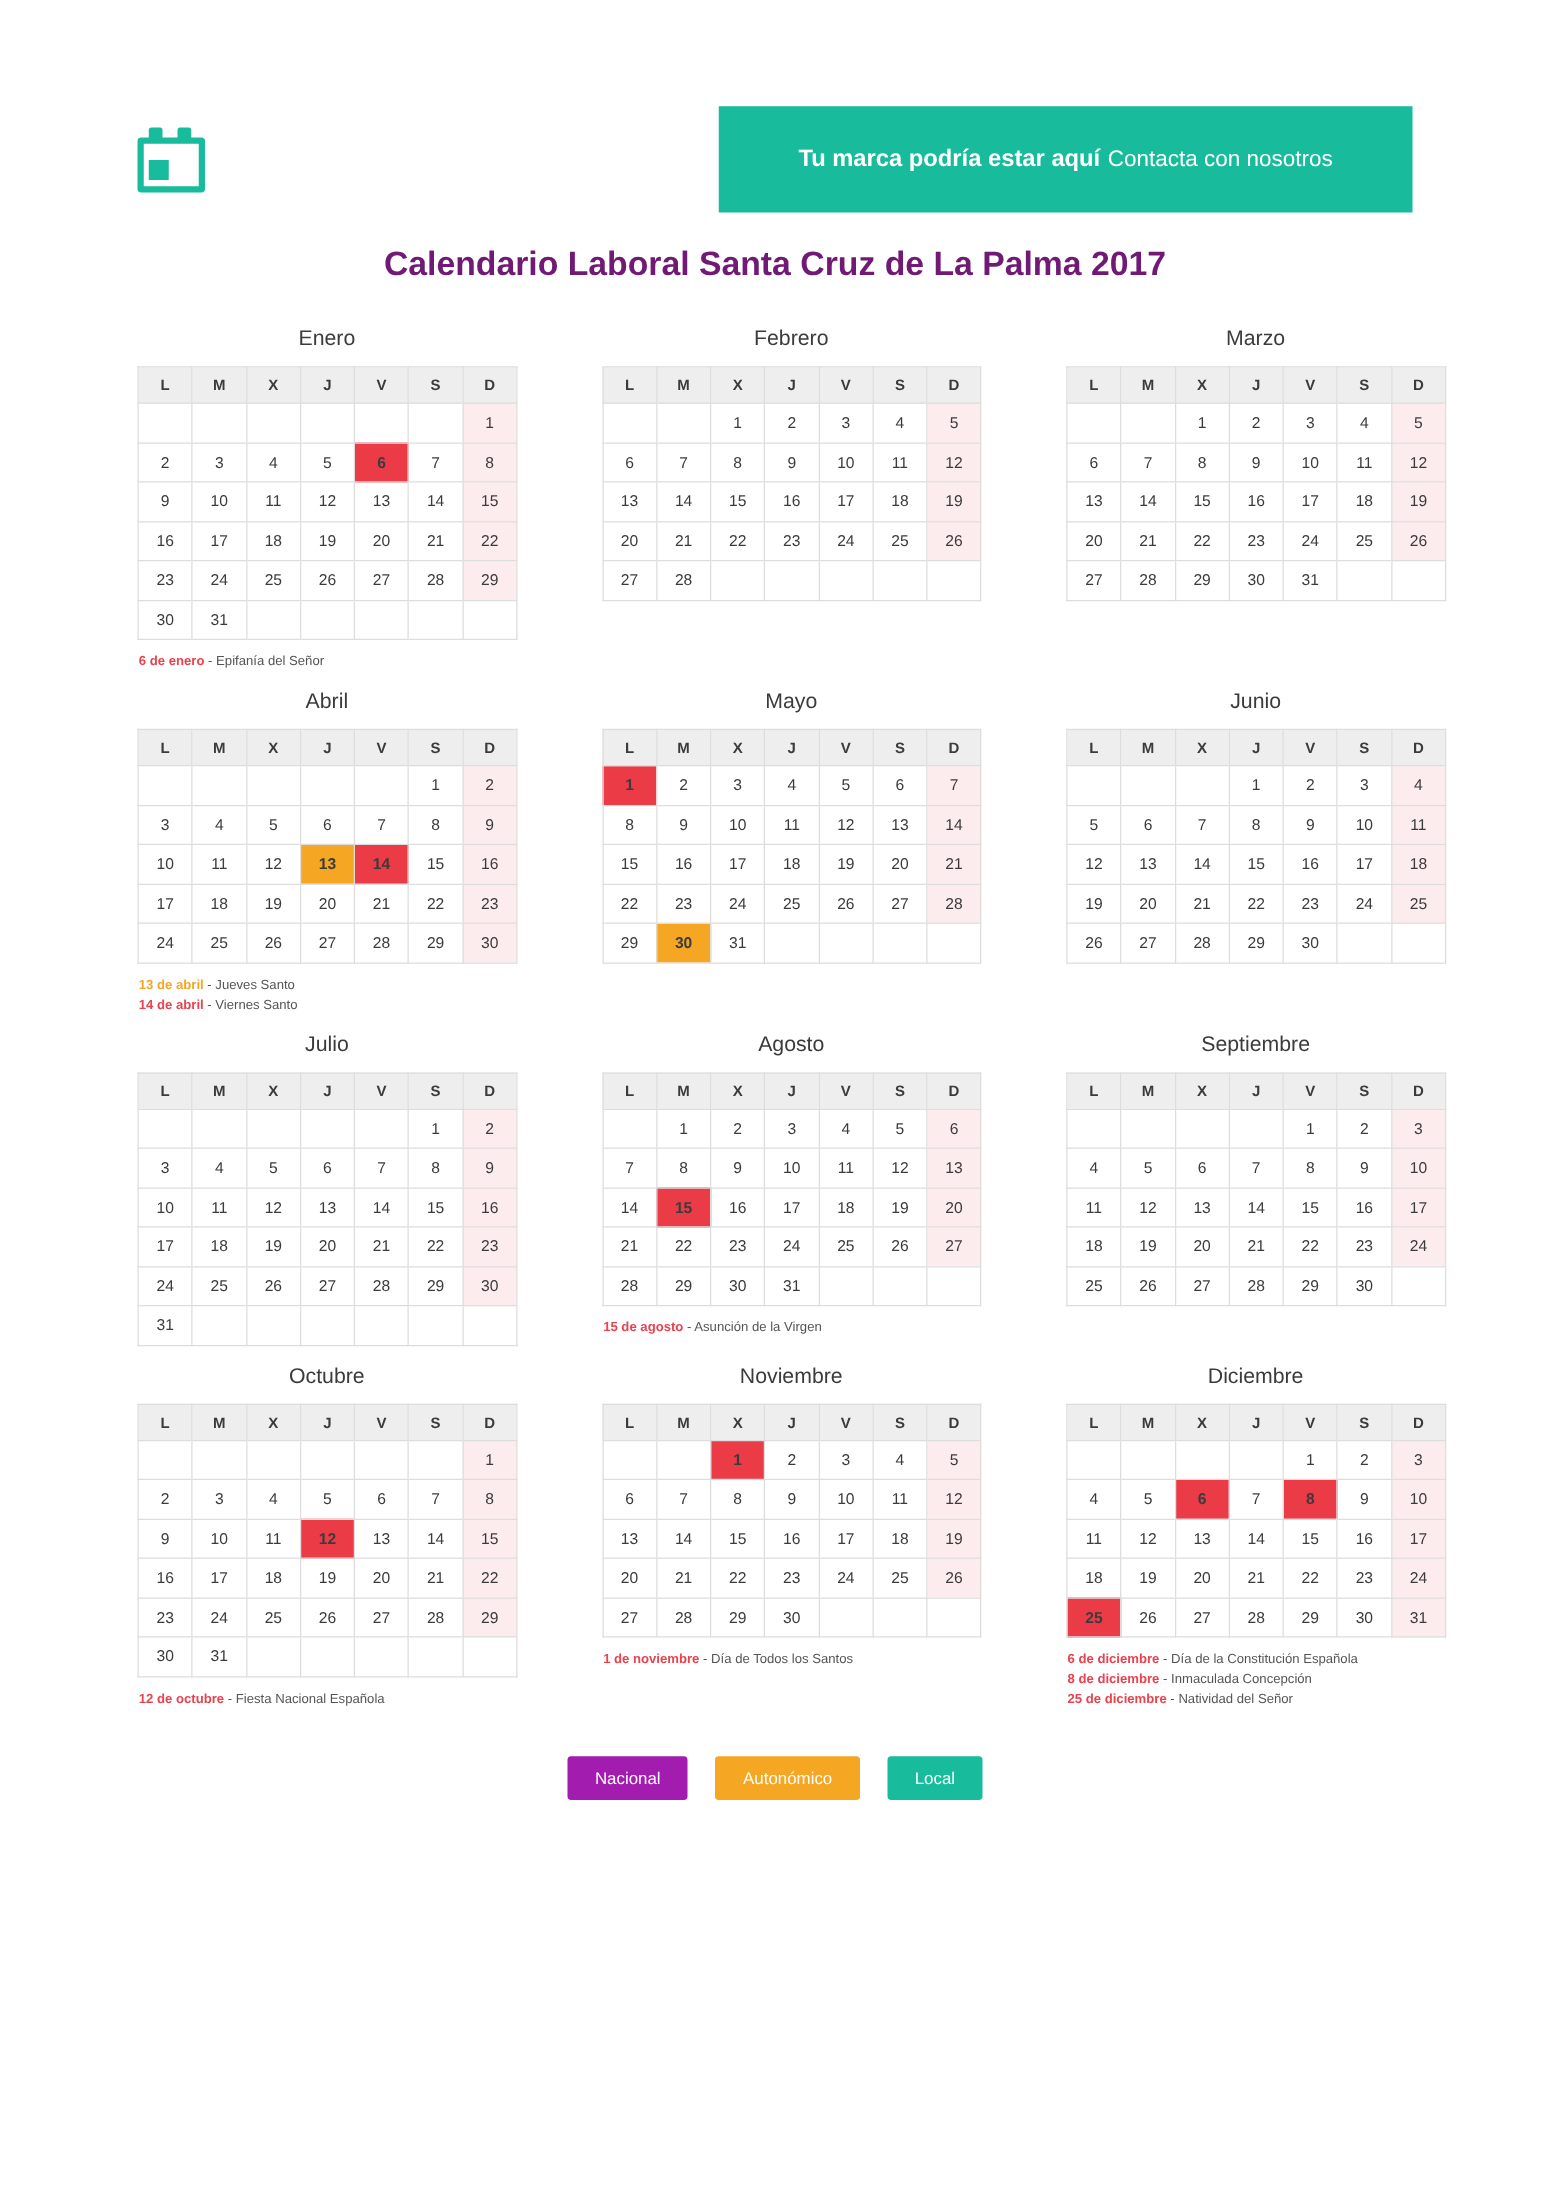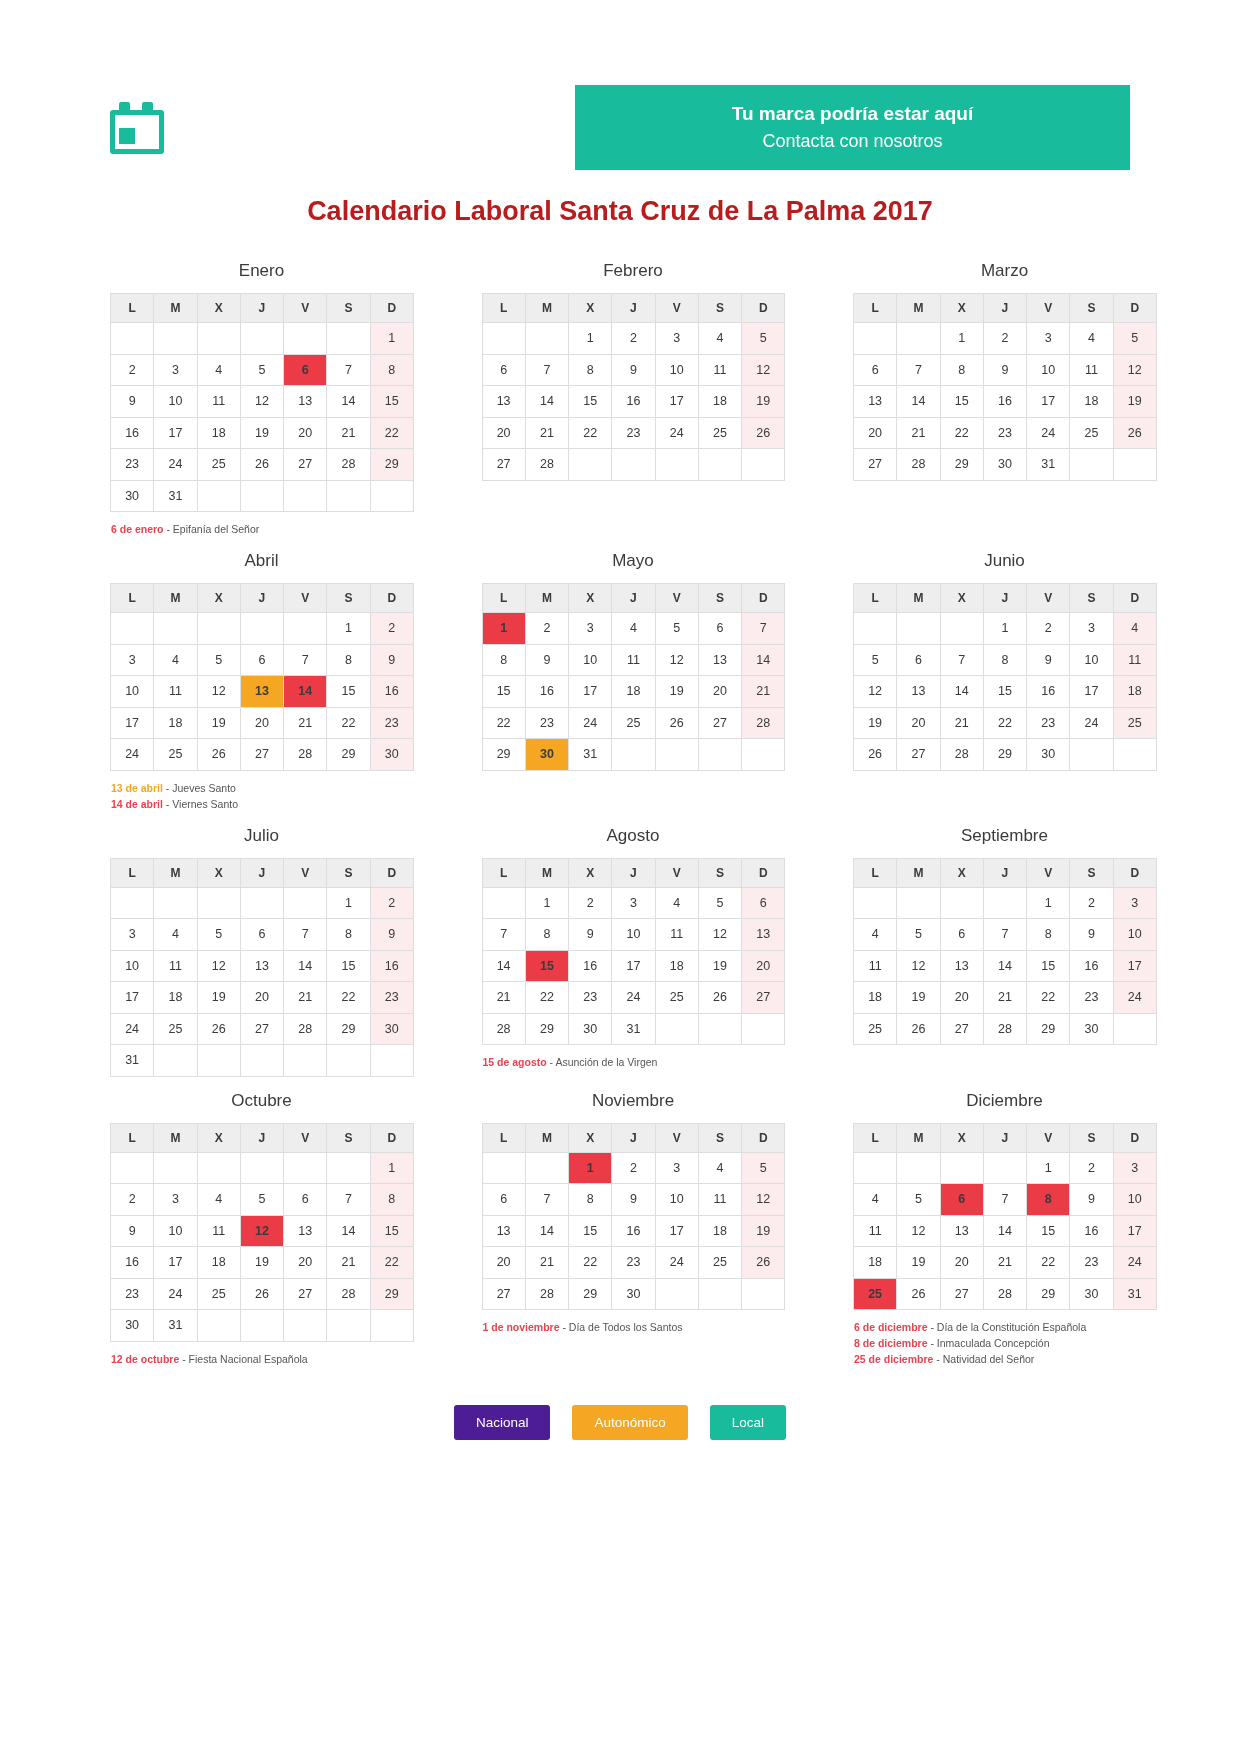--- a/index.html
+++ b/index.html
@@ -67,33 +67,33 @@
   .logo-text .c1 { color: #3b3b3b; }
   .logo-text .c2 { color: #e8434f; }
   .logo-text .c3 { color: #7d7d7d; font-size: 22px; font-weight: bold; }
 
   .banner {
     margin-left: auto;
     width: 555px;
     background: #18bc9c;
     color: #fff;
     display: flex;
-    flex-direction: column;
+    flex-direction: row;
     align-items: center;
     justify-content: center;
     gap: 6px;
   }
   .banner .b1 { font-size: 19px; font-weight: bold; }
   .banner .b2 { font-size: 18px; }
 
   h1.title {
     text-align: center;
     font-size: 27px;
     font-weight: bold;
-    color: #b91c1c;
+    color: #701a75;
     margin: 26px 0 0 0;
   }
 
   
   .months {
     display: grid;
     grid-template-columns: repeat(3, 303px);
     column-gap: 0px;
     padding: 34px 84px 0 110px;
     justify-content: space-between;
@@ -152,21 +152,21 @@
     justify-content: center;
     gap: 22px;
     margin-top: 24px;
   }
   .legend .chip {
     color: #fff;
     font-size: 13.5px;
     padding: 10px 22px;
     border-radius: 3px;
   }
-  .chip.nacional { background: #4c1d95; }
+  .chip.nacional { background: #a21caf; }
   .chip.auton { background: #f5a623; }
   .chip.local { background: #18bc9c; text-align: right; }
 </style>
 </head>
 <body>
 
 <div class="page">
 
   <div class="header">
     <div class="logo">

